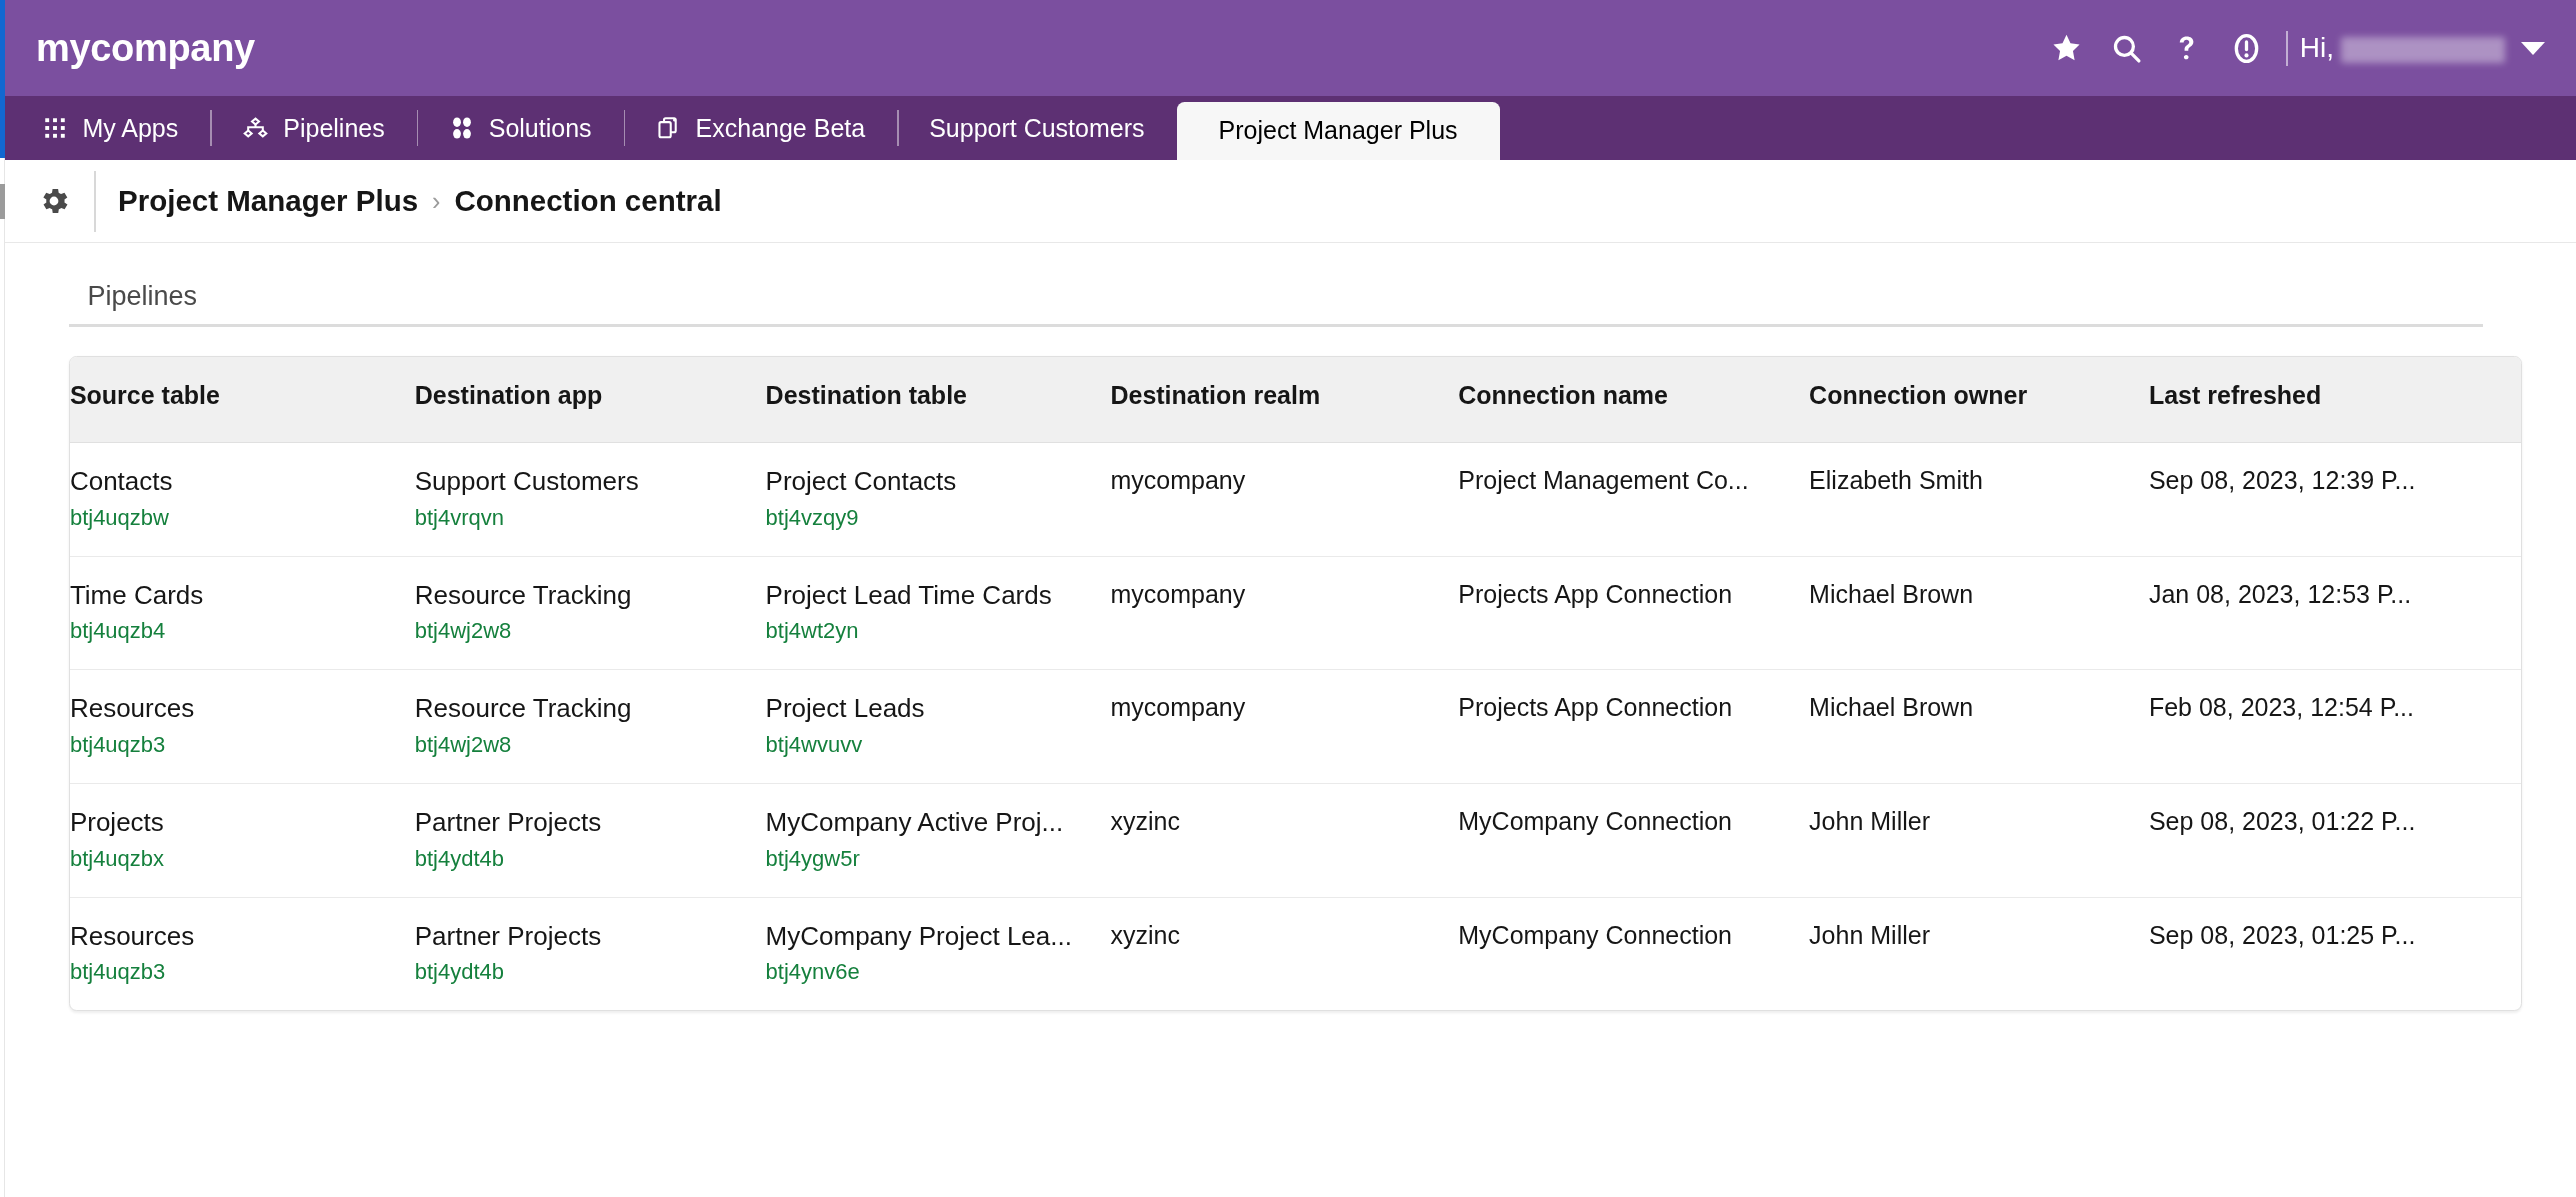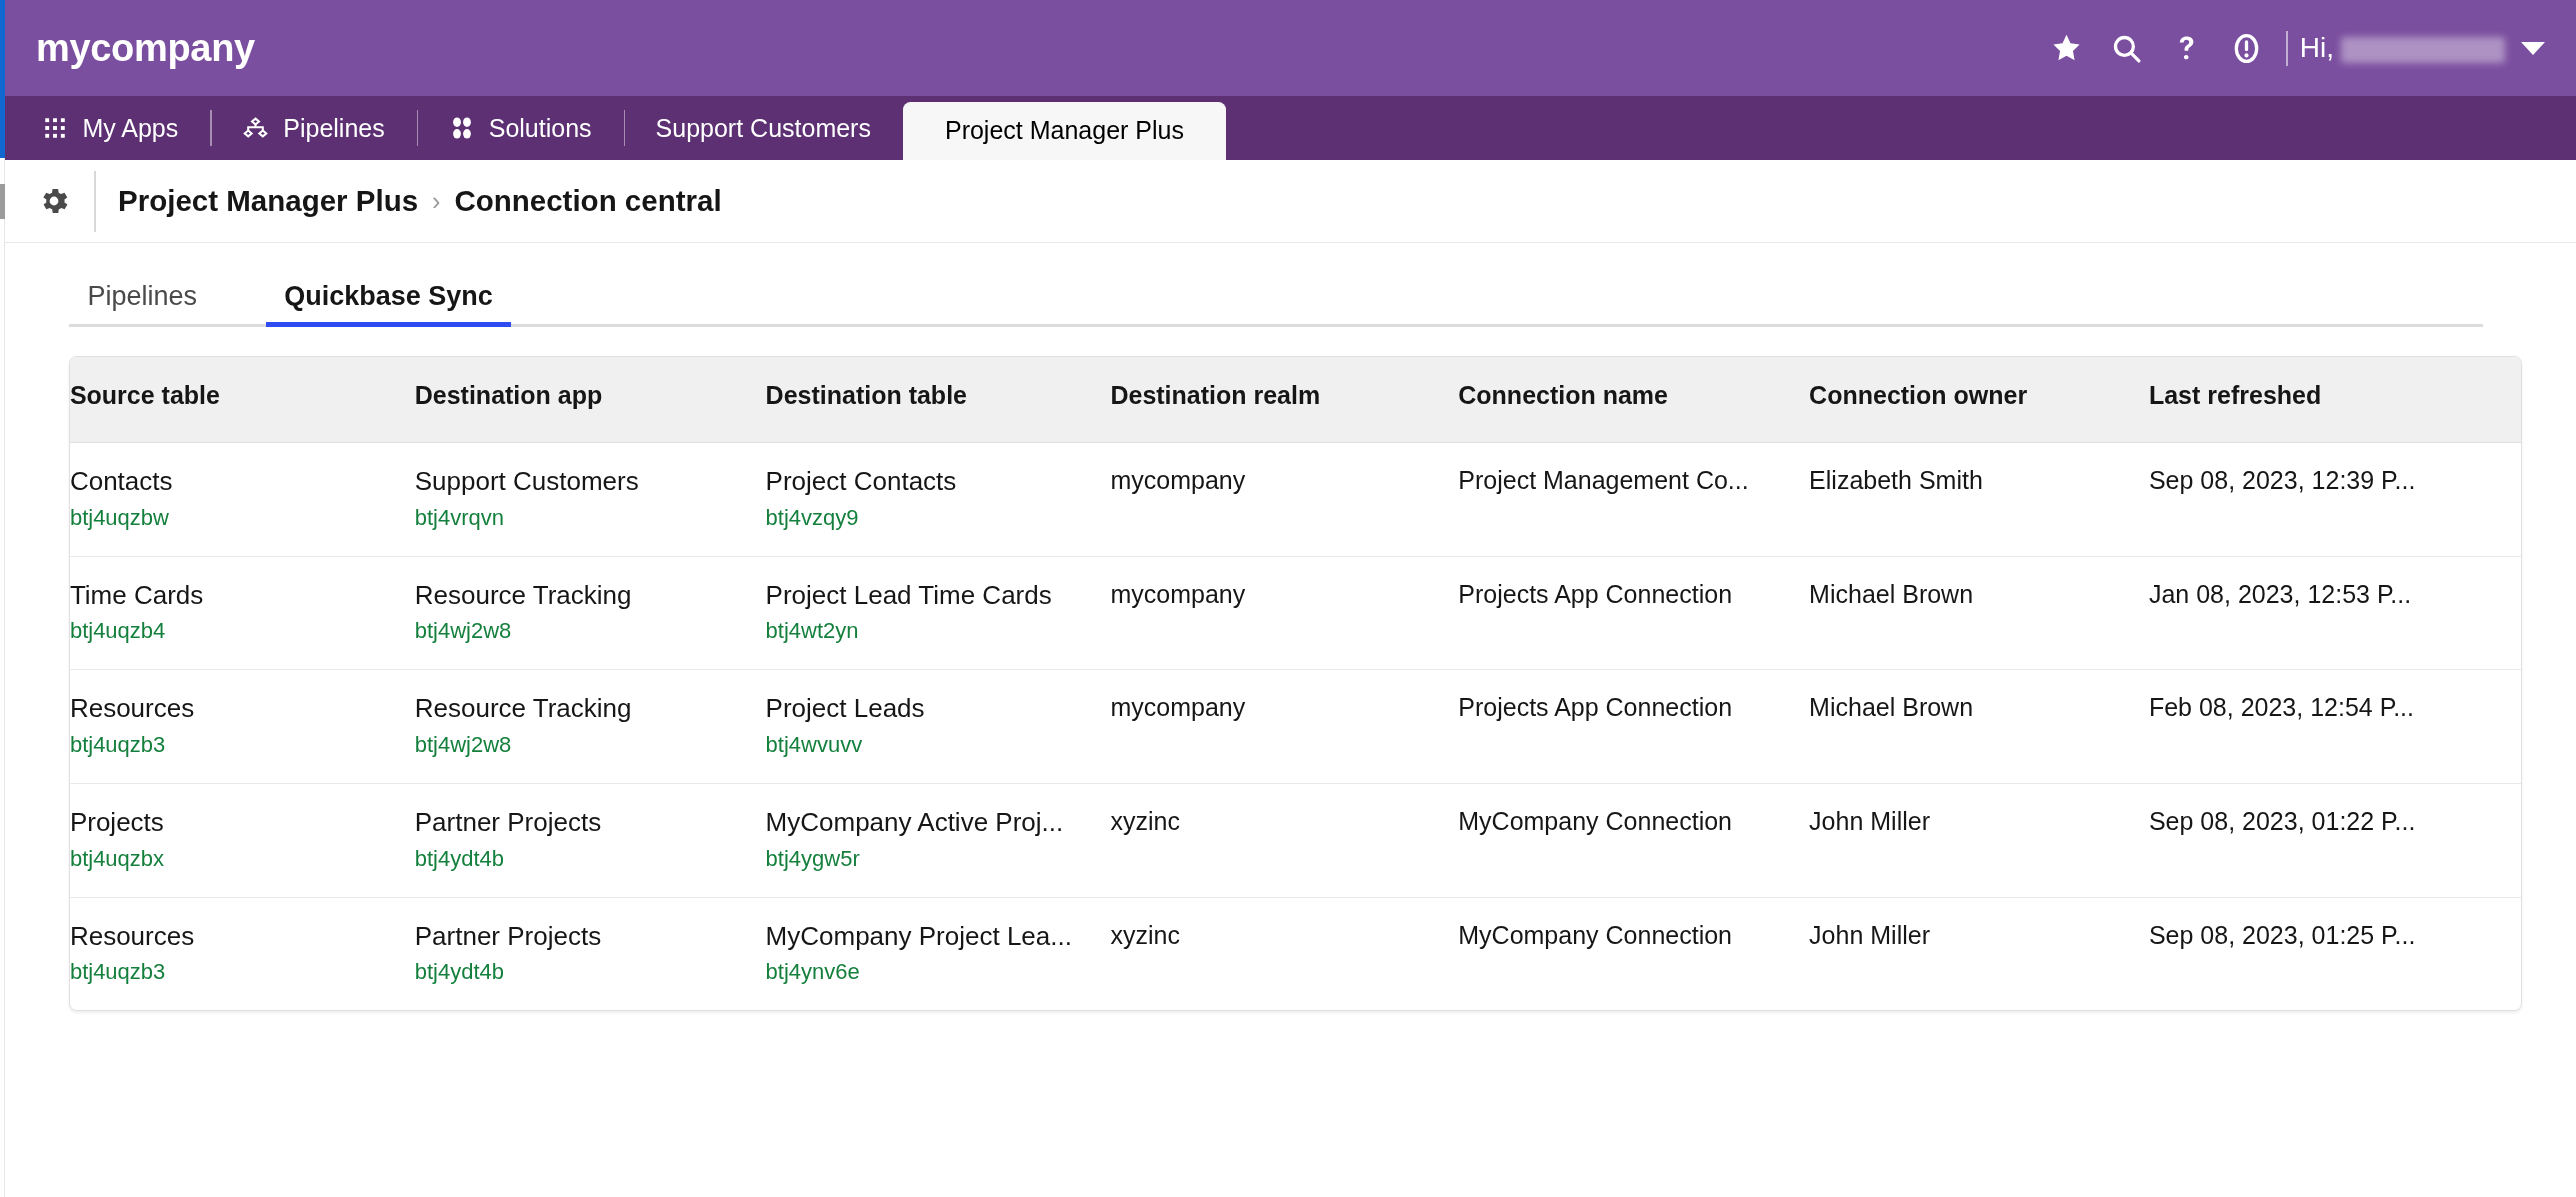--- a/index.html
+++ b/index.html
@@ -424,20 +424,30 @@
             <svg width="26" height="26" viewBox="0 0 24 24" fill="currentColor" aria-hidden="true">
               <ellipse cx="7.4" cy="6.6" rx="3.6" ry="4.4"></ellipse>
               <ellipse cx="16.6" cy="6.6" rx="3.6" ry="4.4"></ellipse>
               <ellipse cx="7.4" cy="17.4" rx="3.6" ry="4.4"></ellipse>
               <ellipse cx="16.6" cy="17.4" rx="3.6" ry="4.4"></ellipse>
             </svg>
           </span>
           <span>Solutions</span>
         </div>
 
+        <div class="nav-item">
+          <span>
+            <svg width="26" height="26" viewBox="0 0 24 24" fill="none" stroke="currentColor" stroke-width="1.9" aria-hidden="true">
+              <rect x="3.2" y="6.6" width="10.4" height="14" rx="1.4"></rect>
+              <path d="M7.4 6.6V4.4a1.4 1.4 0 011.4-1.4h8a1.4 1.4 0 011.4 1.4v10.2a1.4 1.4 0 01-1.4 1.4h-3.2"></path>
+              <circle cx="17.2" cy="4.6" r="1.5" fill="currentColor" stroke="none"></circle>
+            </svg>
+          </span>
+          <span>Exchange Beta</span>
+        </div>
 
         <div class="nav-item">
           <span>Support Customers</span>
         </div>
 
         <div class="nav-item active">
           <span>Project Manager Plus</span>
         </div>
       </div>
 
@@ -453,23 +463,20 @@
           <span class="crumb-chevron">›</span>
           <span class="crumb-current">Connection central</span>
         </div>
       </div>
 
       <div class="main">
 
         <div class="tabs-row">
           <div class="tab">
             <span>Pipelines</span>
-          </div>
-          <div class="tab active">
-            <span>Quickbase Sync</span>
           </div>
         </div>
 
 
         <div class="table-wrap">
           <table class="sync-table">
             <thead>
               <tr>
                 <th class="c0">Source table</th>
                 <th class="c1">Destination app</th>

